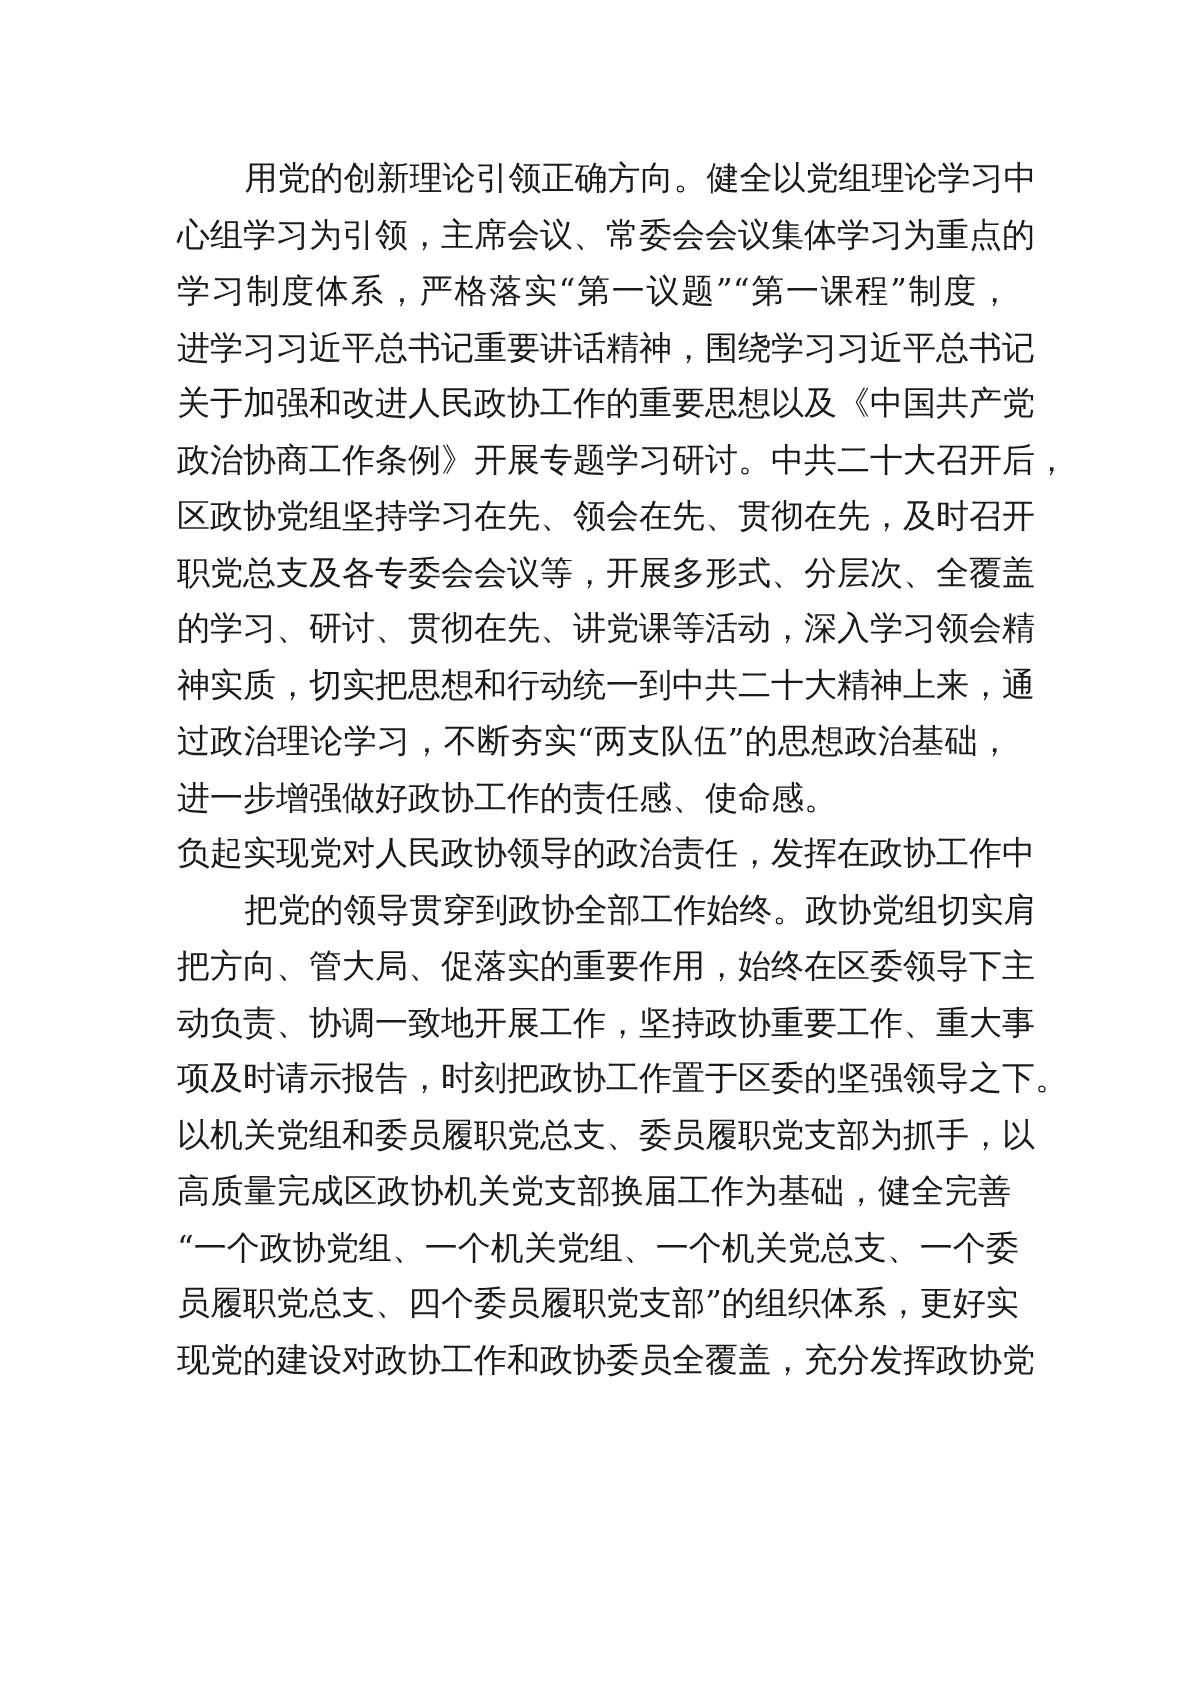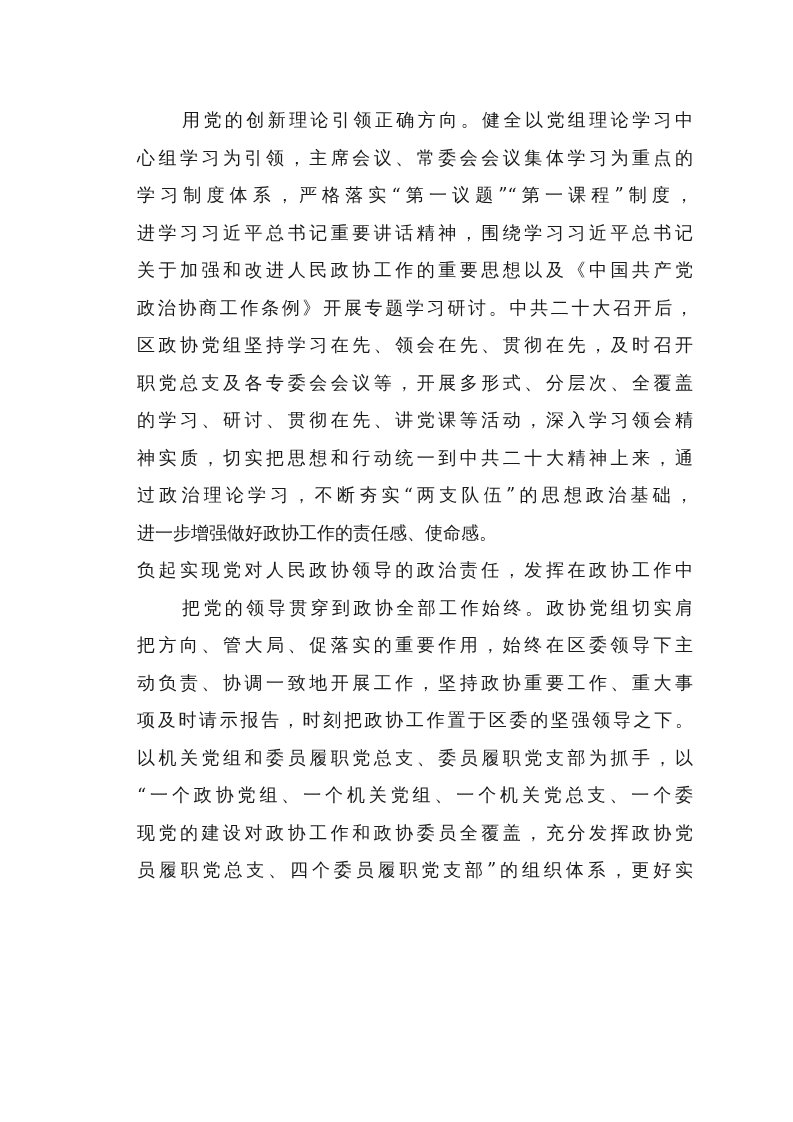--- a/index.html
+++ b/index.html
@@ -3,23 +3,22 @@
 <meta charset="utf-8">
 <style>
   html, body { margin: 0; padding: 0; background: #ffffff; }
   body { width: 793px; height: 1122px; position: relative; overflow: hidden; }
   .page {
     position: absolute;
     left: 118px;
     top: 101px;
     width: 556px;
     font-family: "DejaVu Serif", "Liberation Serif", serif;
-    font-size: 18px;
+    font-size: 22px;
     color: #1a1a1a;
-    margin-left: 19px;
   }
   .line {
     height: 37.5px;
     line-height: 37.5px;
     white-space: nowrap;
     text-align: justify;
     text-align-last: justify;
     letter-spacing: 0;
   }
   .line.last { text-align-last: left; }
@@ -43,17 +42,18 @@
     <div class="line">过政治理论学习，不断夯实“两支队伍”的思想政治基础，</div>
     <div class="line last">进一步增强做好政协工作的责任感、使命感。</div>
   </div>
   <div>
     <div class="line">负起实现党对人民政协领导的政治责任，发挥在政协工作中</div>
     <div class="line indent">把党的领导贯穿到政协全部工作始终。政协党组切实肩</div>
     <div class="line">把方向、管大局、促落实的重要作用，始终在区委领导下主</div>
     <div class="line">动负责、协调一致地开展工作，坚持政协重要工作、重大事</div>
     <div class="line">项及时请示报告，时刻把政协工作置于区委的坚强领导之下。</div>
     <div class="line">以机关党组和委员履职党总支、委员履职党支部为抓手，以</div>
+    <div class="line">高质量完成区政协机关党支部换届工作为基础，健全完善</div>
     <div class="line">“一个政协党组、一个机关党组、一个机关党总支、一个委</div>
+    <div class="line">员履职党总支、四个委员履职党支部”的组织体系，更好实</div>
     <div class="line">现党的建设对政协工作和政协委员全覆盖，充分发挥政协党</div>
-    <div class="line">员履职党总支、四个委员履职党支部”的组织体系，更好实</div>
   </div>
 </div>
 
 </body></html>

